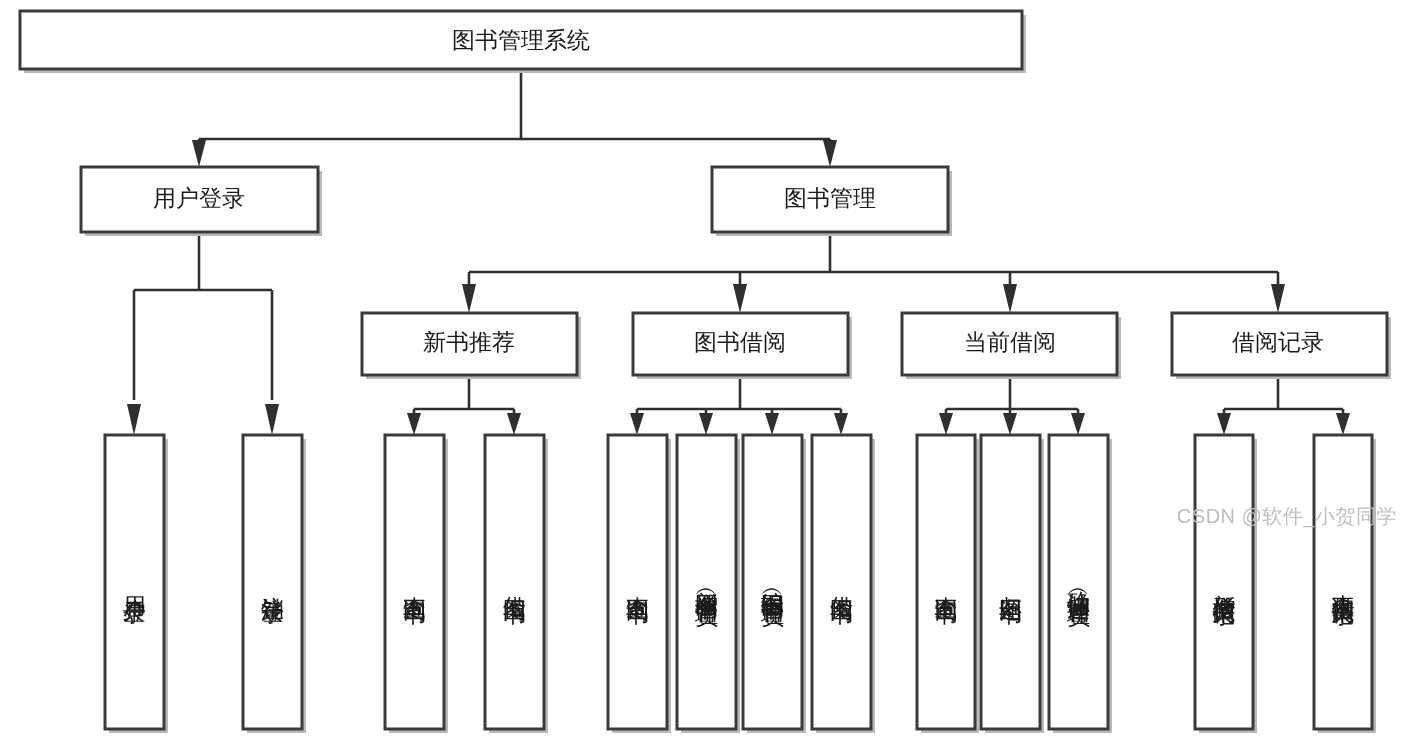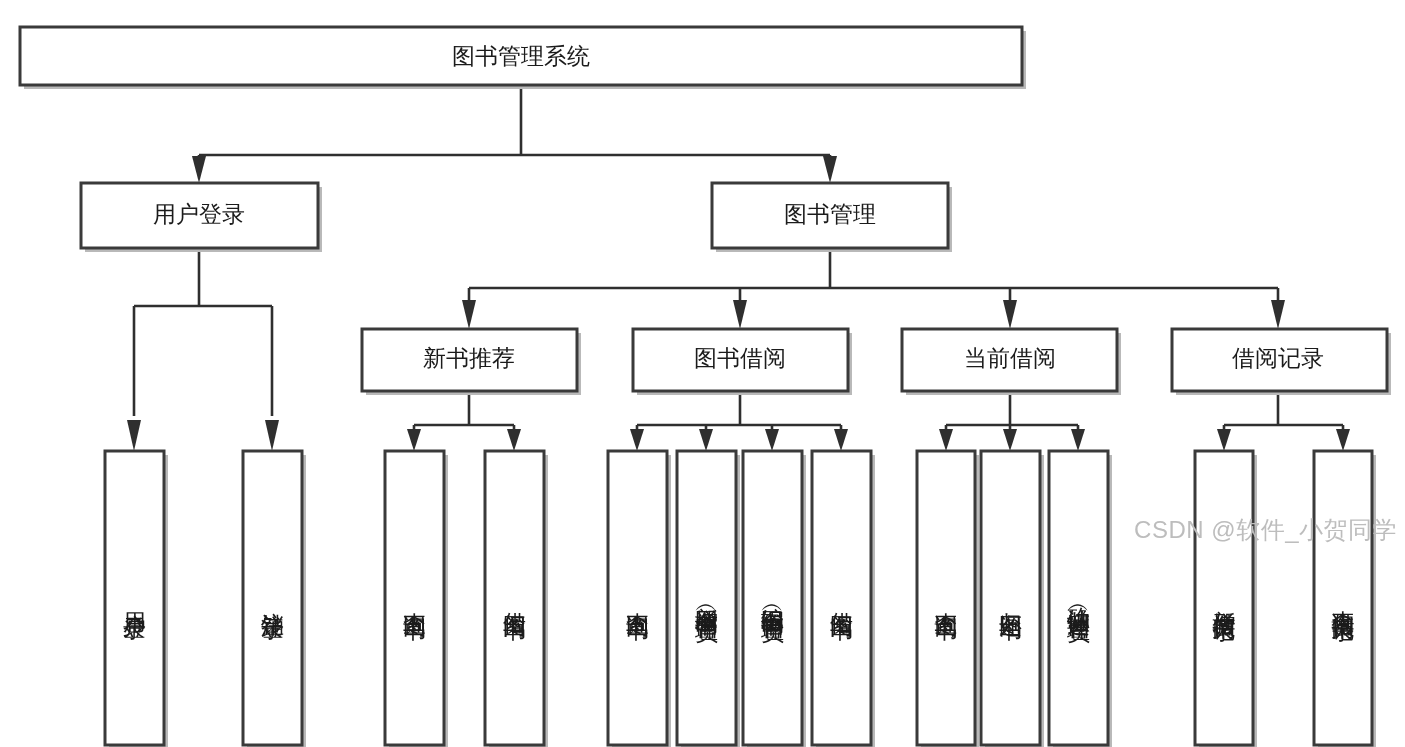--- a/index.html
+++ b/index.html
@@ -10,21 +10,21 @@
   body {
     width: 1405px;
     height: 747px;
     font-family: "Liberation Sans", "DejaVu Sans", sans-serif;
     overflow: hidden;
     position: relative;
   }
   #diagram-root {
     position: absolute;
     left: 0;
-    top: 16px;
+    top: 0;
     width: 1405px;
     height: 538px;
   }
   svg.diagram-canvas {
     display: block;
     width: 1405px;
     height: 747px;
   }
   .node-box {
     fill: #ffffff;
@@ -65,21 +65,21 @@
     color: #1b1b1b;
     letter-spacing: 2px;
     white-space: nowrap;
     pointer-events: auto;
   }
   .watermark {
     position: absolute;
     right: 8px;
     bottom: 8px;
     font-family: "Liberation Sans", "DejaVu Sans", sans-serif;
-    font-size: 24px;
+    font-size: 20px;
     color: #bdbdbd;
     letter-spacing: 0.5px;
     white-space: nowrap;
   }
 </style>
 </head>
 <body>
 
 <div id="diagram-root">
 

